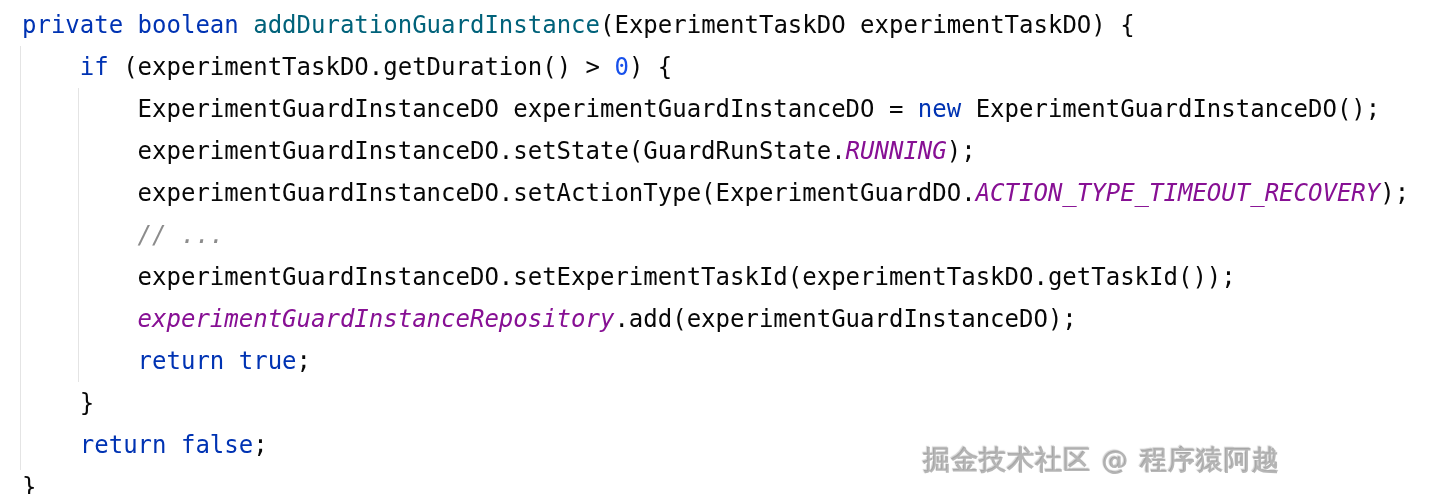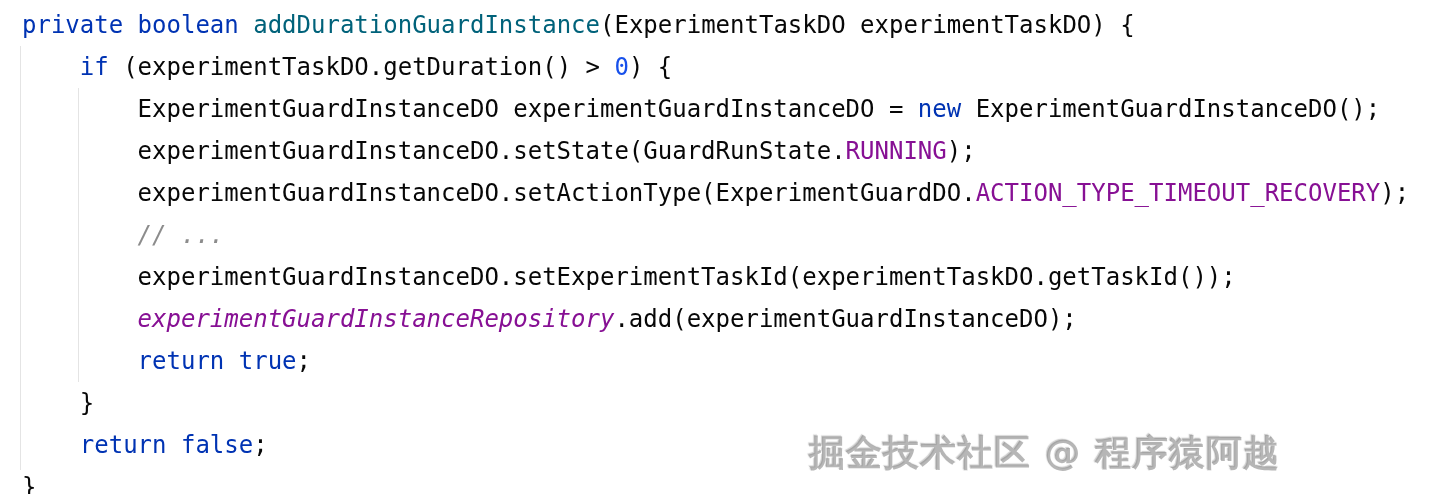--- a/index.html
+++ b/index.html
@@ -30,29 +30,29 @@
     font-size: 24px;
     line-height: 42px;
     white-space: pre;
     color: var(--text, #070707);
   }
   .code-line { height: 42px; }
   .tok-plain    { color: var(--text, #070707); }
   .tok-keyword  { color: var(--keyword, #0033B3); }
   .tok-method   { color: var(--method, #00627A); }
   .tok-number   { color: var(--number, #1750EB); }
-  .tok-constant { color: var(--constant, #871094); }
+  .tok-constant { color: var(--constant, #871094); font-style: italic; }
   .tok-field    { color: var(--field, #871094); font-style: italic; }
   .tok-comment  { color: var(--comment, #8C8C8C); font-style: italic; }
   .watermark {
     position: absolute;
     right: 16px;
     bottom: 16px;
     font-family: "DejaVu Sans", "Liberation Sans", sans-serif;
-    font-size: 36px;
+    font-size: 27px;
     font-weight: bold;
     letter-spacing: 1px;
     color: rgba(138, 138, 138, 0.62);
     text-shadow: 1px 1px 1px rgba(255,255,255,0.95), -1px -1px 1px rgba(110,110,110,0.35);
     user-select: none;
   }
 </style>
 </head>
 <body>
 

